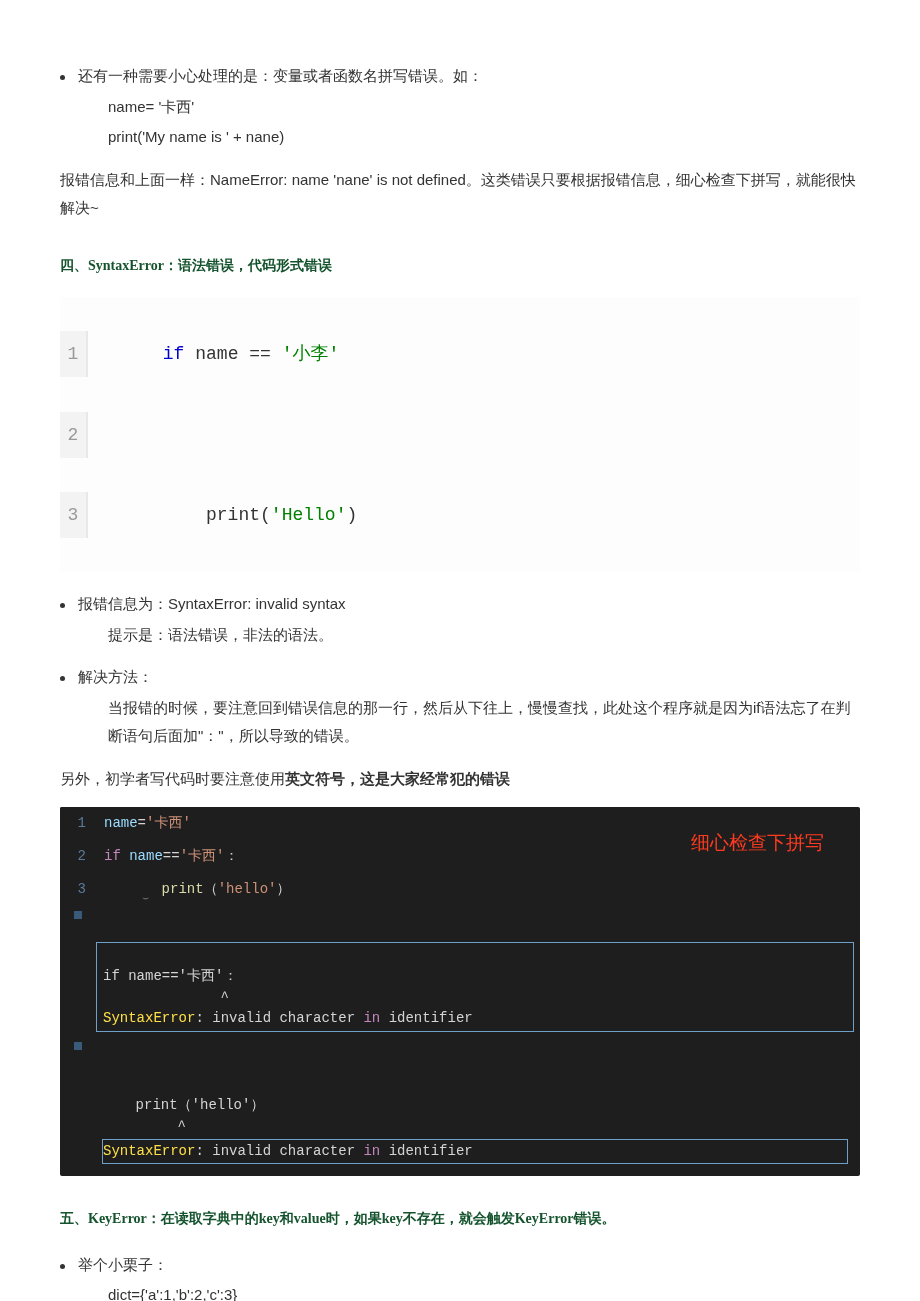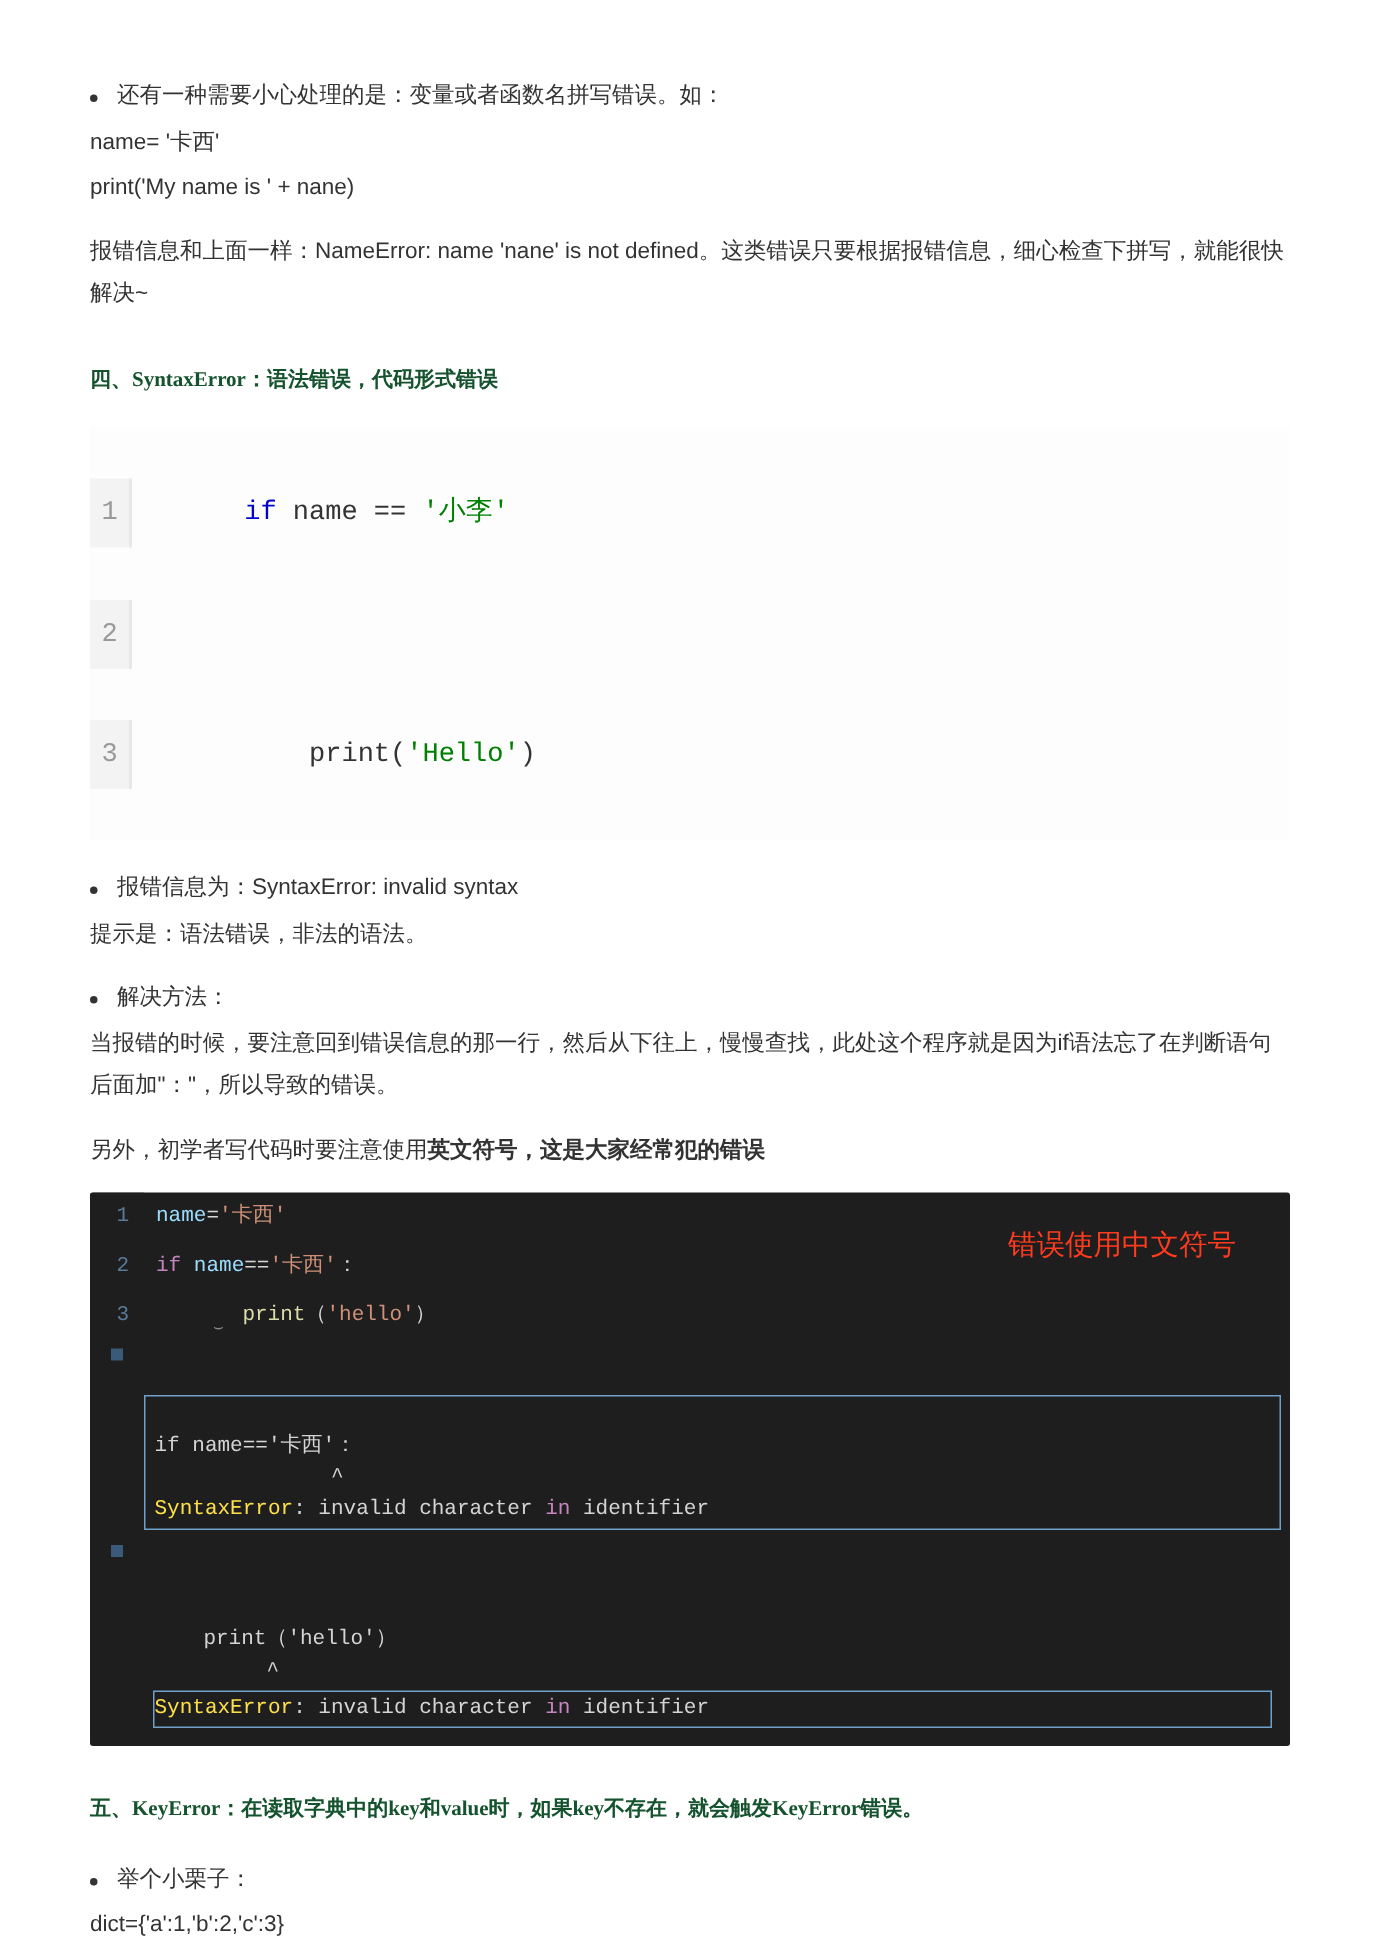--- a/index.html
+++ b/index.html
@@ -5,37 +5,37 @@
   * { box-sizing: border-box; margin: 0; padding: 0; }
   body {
     font-family: -apple-system, BlinkMacSystemFont, "Segoe UI", "PingFang SC", "Microsoft YaHei", sans-serif;
     font-size: 15px;
     line-height: 1.9;
     color: #333;
     background: #fff;
     padding: 50px 60px 40px 60px;
     width: 920px;
   }
-  ul { list-style: none; }
+  ul { list-style: none; margin-top: 12px; }
   .bullet-li {
     position: relative;
     padding-left: 18px;
     margin-bottom: 2px;
   }
   .bullet-li::before {
     content: "";
     position: absolute;
     left: 0;
     top: 0.85em;
     width: 5px;
     height: 5px;
     background: #333;
     border-radius: 50%;
   }
-  .plain-line { margin-bottom: 2px; }
+  .plain-line { margin-bottom: 2px; margin-left: 48px; }
   .para { margin: 14px 0; }
   h3.section-title {
     font-size: 14px;
     font-weight: 700;
     margin: 30px 0 18px 0;
     color: #14532d;
     font-family: Liberation Serif, serif;
   }
   .code-light {
     background: #fdfdfd;
@@ -183,21 +183,21 @@
     <div class="dcode"><span class="cm-var">name</span><span class="cm-punc">=</span><span class="cm-str">'卡西'</span></div>
   </div>
   <div class="drow">
     <div class="dgutter">2</div>
     <div class="dcode"><span class="cm-kw">if</span><span class="cm-var"> name</span><span class="cm-punc">==</span><span class="cm-str">'卡西'</span><span class="cm-punc">：</span></div>
   </div>
   <div class="drow" style="position:relative;">
     <div class="dgutter">3</div>
     <div class="dcode" style="position:relative;"><span>    </span><span class="cm-fun">print</span><span class="cm-punc">（</span><span class="cm-str">'hello'</span><span class="cm-punc">）</span><span class="cursor-squiggle">⌣</span></div>
   </div>
-  <div class="annot-red" style="top:18px; right:36px;">错误使用中文符号</div>
+  <div class="annot-red" style="top:18px; right:36px;">细心检查下拼写</div>
 
   <div class="drow">
       <div class="gutter-stub">
         <div class="stub-mark"></div>
       </div>
       <div class="dcode">&nbsp;</div>
     </div>
 
   <div class="box-out">
 <span>if name=='卡西'：</span>

